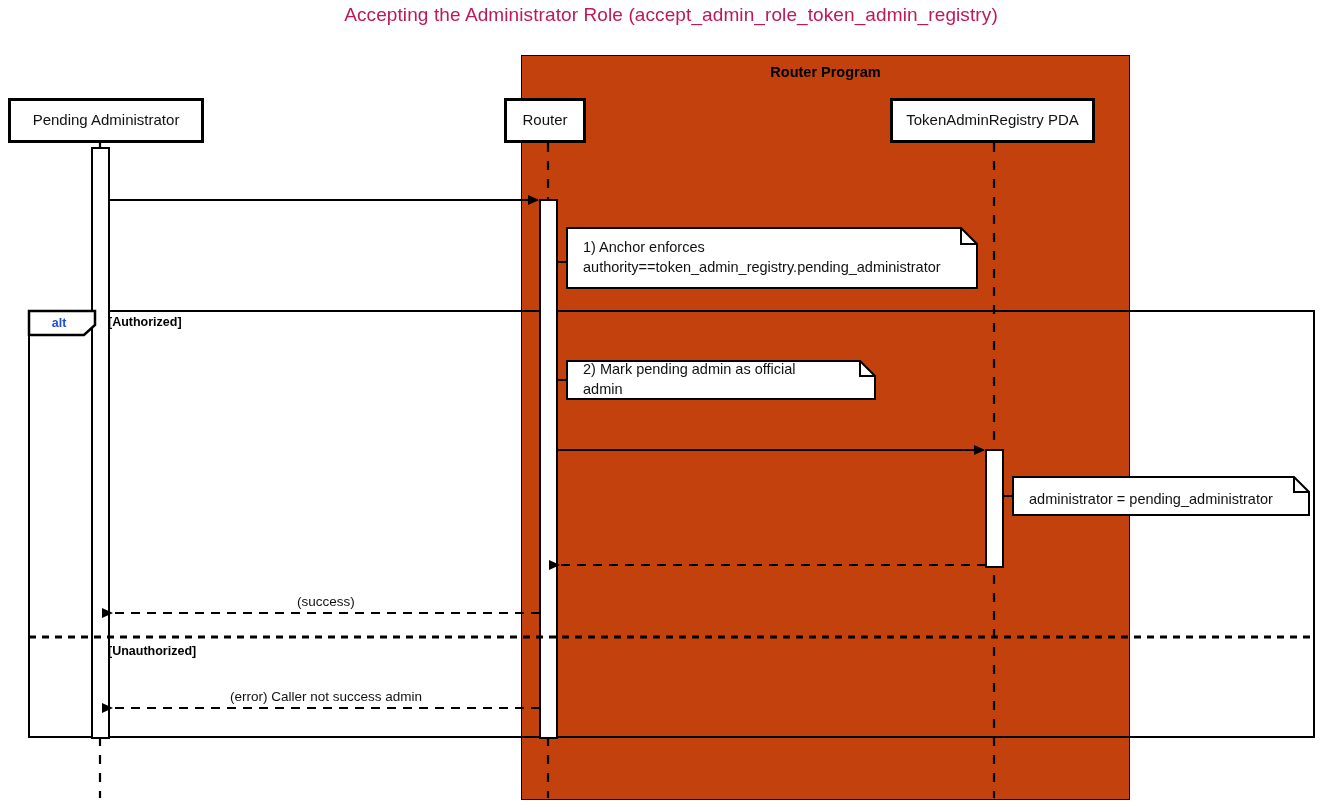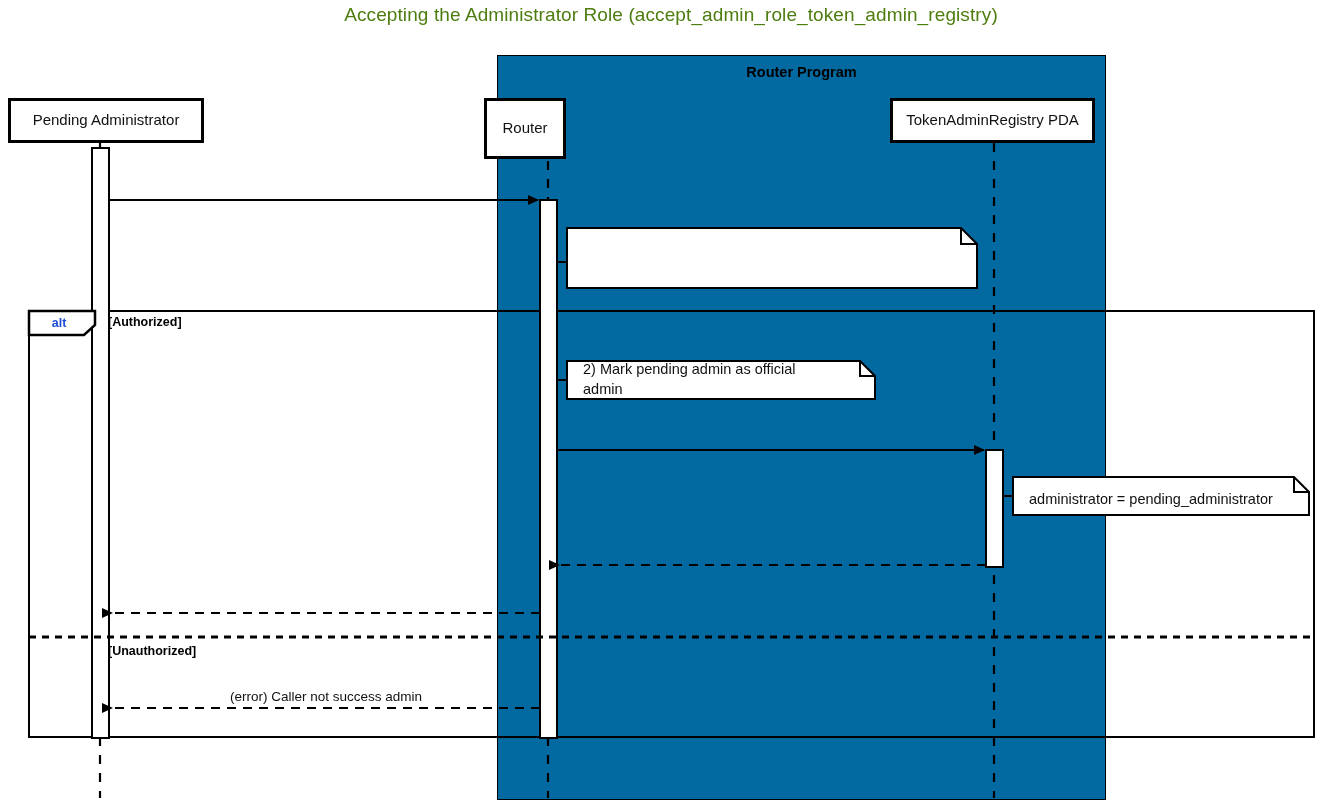--- a/index.html
+++ b/index.html
@@ -15,43 +15,44 @@
     position: relative;
   }
   #diagram-root { position: absolute; inset: 0; }
   svg.layer { position: absolute; left: 0; top: 0; width: 1342px; height: 808px; }
 
   .diagram-title {
     position: absolute;
     left: 0; top: 4px; width: 1342px;
     text-align: center;
     font-size: 19px;
-    color: #4d7c0f;
+    color: #be185d;
     letter-spacing: 0.1px;
   }
 
   
   .participant {
     position: absolute;
     background: #ffffff;
     border: 3px solid #000000;
     display: flex;
     align-items: center;
     justify-content: center;
     font-size: 15px;
     color: #111111;
     text-align: center;
     line-height: 1.1;
   }
 
   
   .package-box {
     position: absolute;
-    background: #0369a1;
+    background: #c2410c;
     border: 1.5px solid #000000;
+    margin-left: 24px;
   }
   .package-title {
     position: absolute;
     width: 100%;
     text-align: center;
     top: 8px;
     font-size: 14.5px;
     font-weight: bold;
     color: #000000;
   }
@@ -166,36 +167,39 @@
       <line x1="1003" y1="496" x2="1013" y2="496" stroke="#000000" stroke-width="2"></line>
       <path d="M1013,477 L1294,477 L1309,492 L1309,515 L1013,515 Z" fill="#ffffff" stroke="#000000" stroke-width="2"></path>
       <path d="M1294,477 L1294,492 L1309,492" fill="none" stroke="#000000" stroke-width="2"></path>
     </g>
   </svg>
 
   <div class="participant" style="left:8px; top:98px; width:196px; height:45px;">
     <span>Pending Administrator</span>
   </div>
 
-  <div class="participant" style="left:484px; top:98px; width:82px; height:61px;text-align:right;">
+  <div class="participant" style="left:504px; top:98px; width:82px; height:45px;text-align:right;">
     <span>Router</span>
   </div>
 
   <div class="participant" style="left:890px; top:98px; width:205px; height:45px;">
     <span>TokenAdminRegistry PDA</span>
   </div>
 
   <div class="frag-tag" style="left:29px; top:311px; width:60px; height:24px;">alt</div>
 
   <div class="frag-guard" style="left:108px; top:315px;">[Authorized]</div>
 
   <div class="frag-guard" style="left:108px; top:644px;">[Unauthorized]</div>
 
+  <div class="note" style="left:569px; top:229px; width:405px; height:58px;">1) Anchor enforces
+authority==token_admin_registry.pending_administrator</div>
 
   <div class="note" style="left:569px; top:362px; width:252px; height:36px;">2) Mark pending admin as official admin</div>
 
   <div class="note" style="left:1015px; top:478px; width:292px; height:44px;">administrator = pending_administrator</div>
 
 
+  <div class="msg-label" style="left:112px; top:594px; width:428px;">(success)</div>
 
   <div class="msg-label" style="left:112px; top:689px; width:428px;">(error) Caller not success admin</div>
 
 </div>
 
 </body></html>

